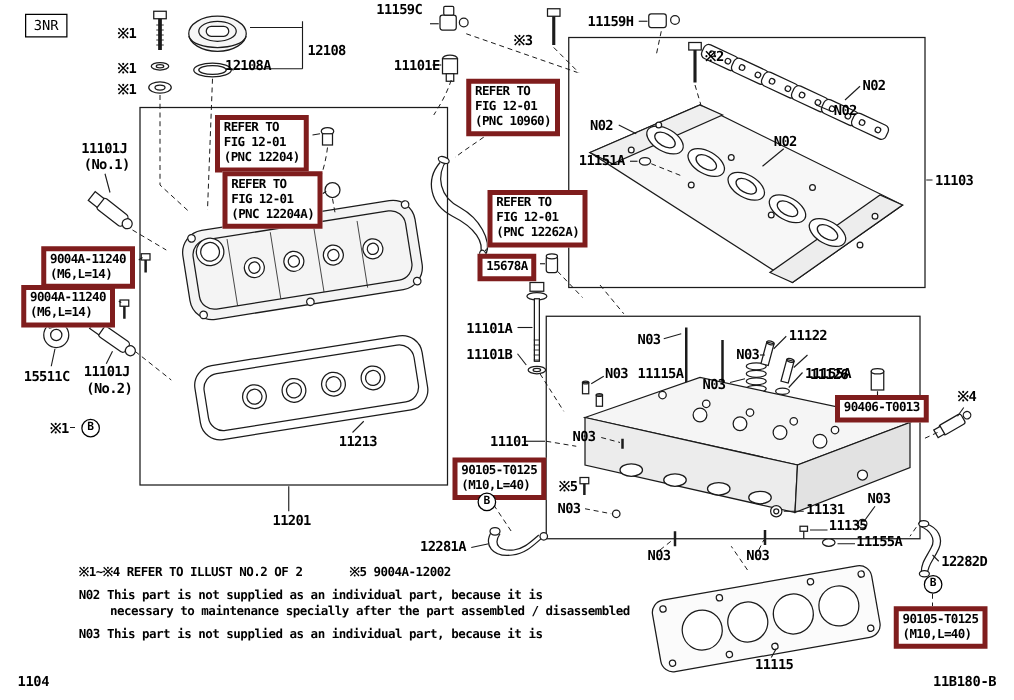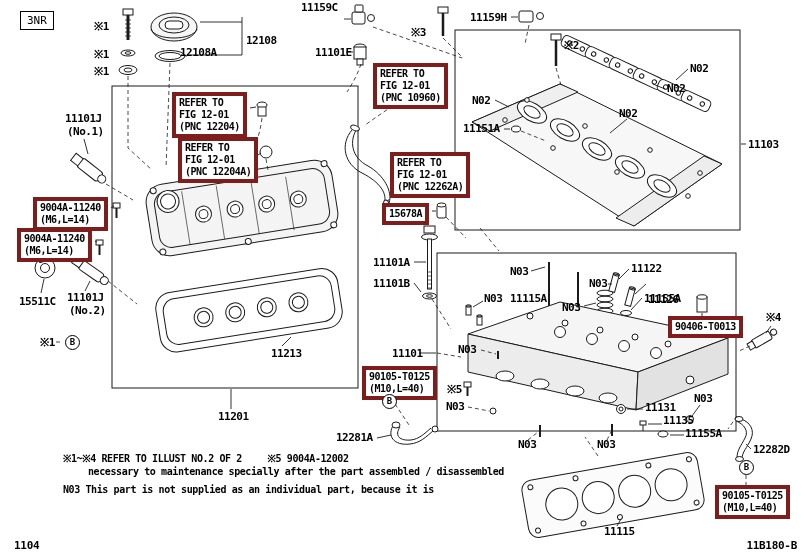--- a/index.html
+++ b/index.html
@@ -11,21 +11,21 @@
            font-size:11px;letter-spacing:-0.5px;white-space:nowrap;line-height:1.1;color:#000;}
   .callout.boxed{border:4px solid #7f1d1d;padding:1px 3px;font-size:10px;background:#fff;line-height:1.2;}
   .callout.circle{width:13px;height:13px;border:1.4px solid #000;border-radius:50%;font-size:9px;
            display:flex;align-items:center;justify-content:center;padding:0;letter-spacing:0;background:#fff;}
   .model-box{position:absolute;left:20px;top:11px;border:1.4px solid #000;padding:2px 6px;
            font-weight:normal;font-size:11px;background:#fff;}
   .notes{position:absolute;left:63px;top:452px;font-weight:bold;font-size:10px;letter-spacing:-0.4px;}
   .nrow{line-height:13px;white-space:nowrap;}
   .nrow.space{margin-top:5px;}
   .ind{padding-left:25px;}
-  .gap{margin-left:20px;}
+  .gap{margin-left:32px;}
   .footer{position:absolute;bottom:8px;font-weight:bold;font-size:11px;letter-spacing:-0.3px;}
   .footer.left{left:14px;}
   .footer.right{right:14px;}
 </style>
 </head>
 <body>
 
 <div class="sheet">
 
 <svg width="811" height="560" viewBox="0 0 811 560">
@@ -491,20 +491,24 @@
       <div class="callout" style="left: 604px; top: 526px;">11115</div>
     </div>
 
 <div class="model-box">3NR</div>
 
 <div class="notes">
   <div class="nrow">
     <span>※1~※4 REFER TO ILLUST NO.2 OF 2</span>
     <span class="gap">※5 9004A-12002</span>
   </div>
+  <div class="nrow space">
+    <span>N02</span>
+    <span>This part is not supplied as an individual part, because it is</span>
+  </div>
   <div class="nrow ind">necessary to maintenance specially after the part assembled / disassembled</div>
   <div class="nrow space">
     <span>N03</span>
     <span>This part is not supplied as an individual part, because it is</span>
   </div>
 </div>
 
 <div class="footer left">1104</div>
 <div class="footer right">11B180-B</div>
 

